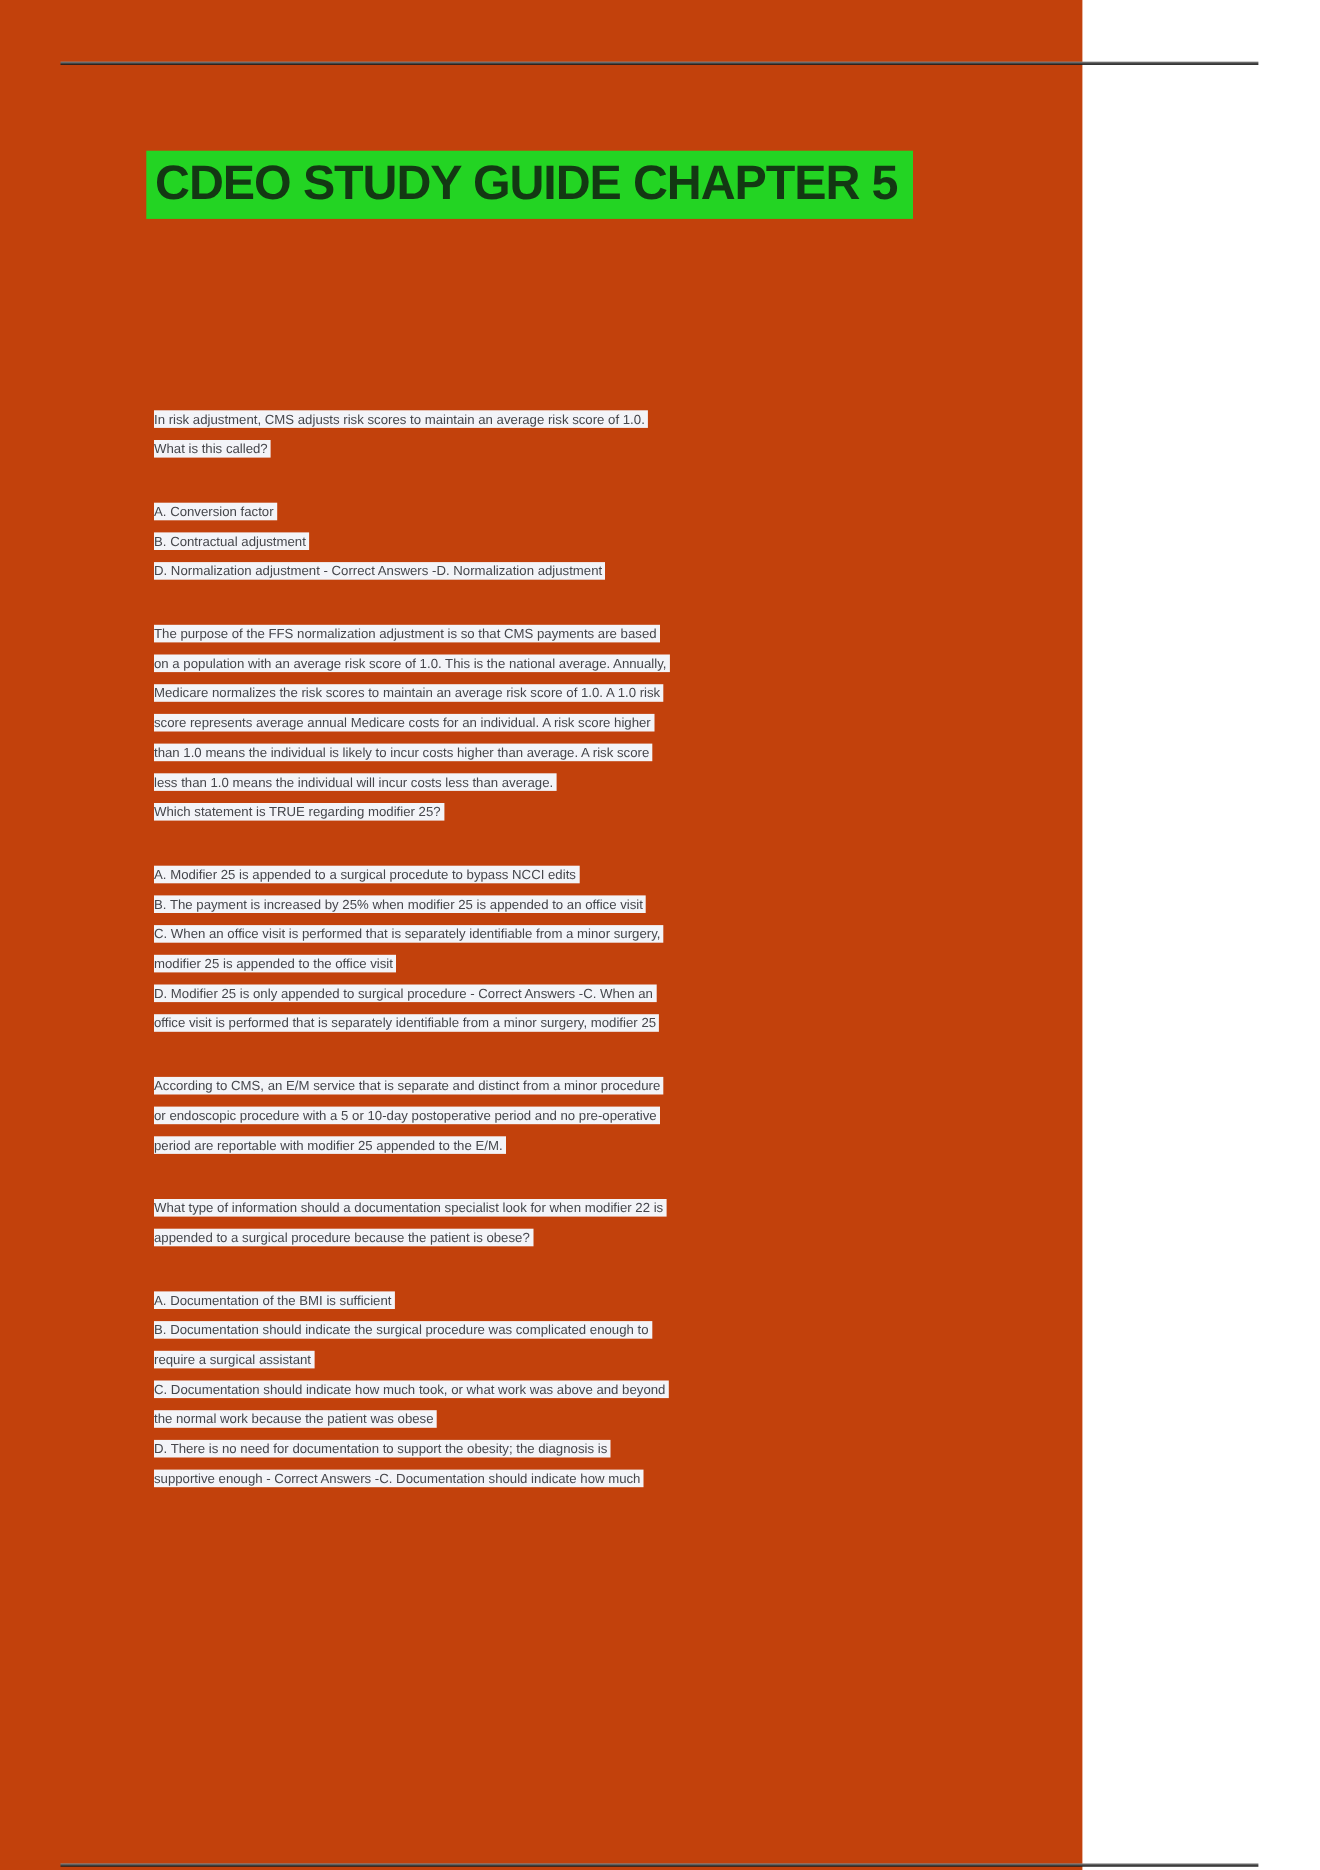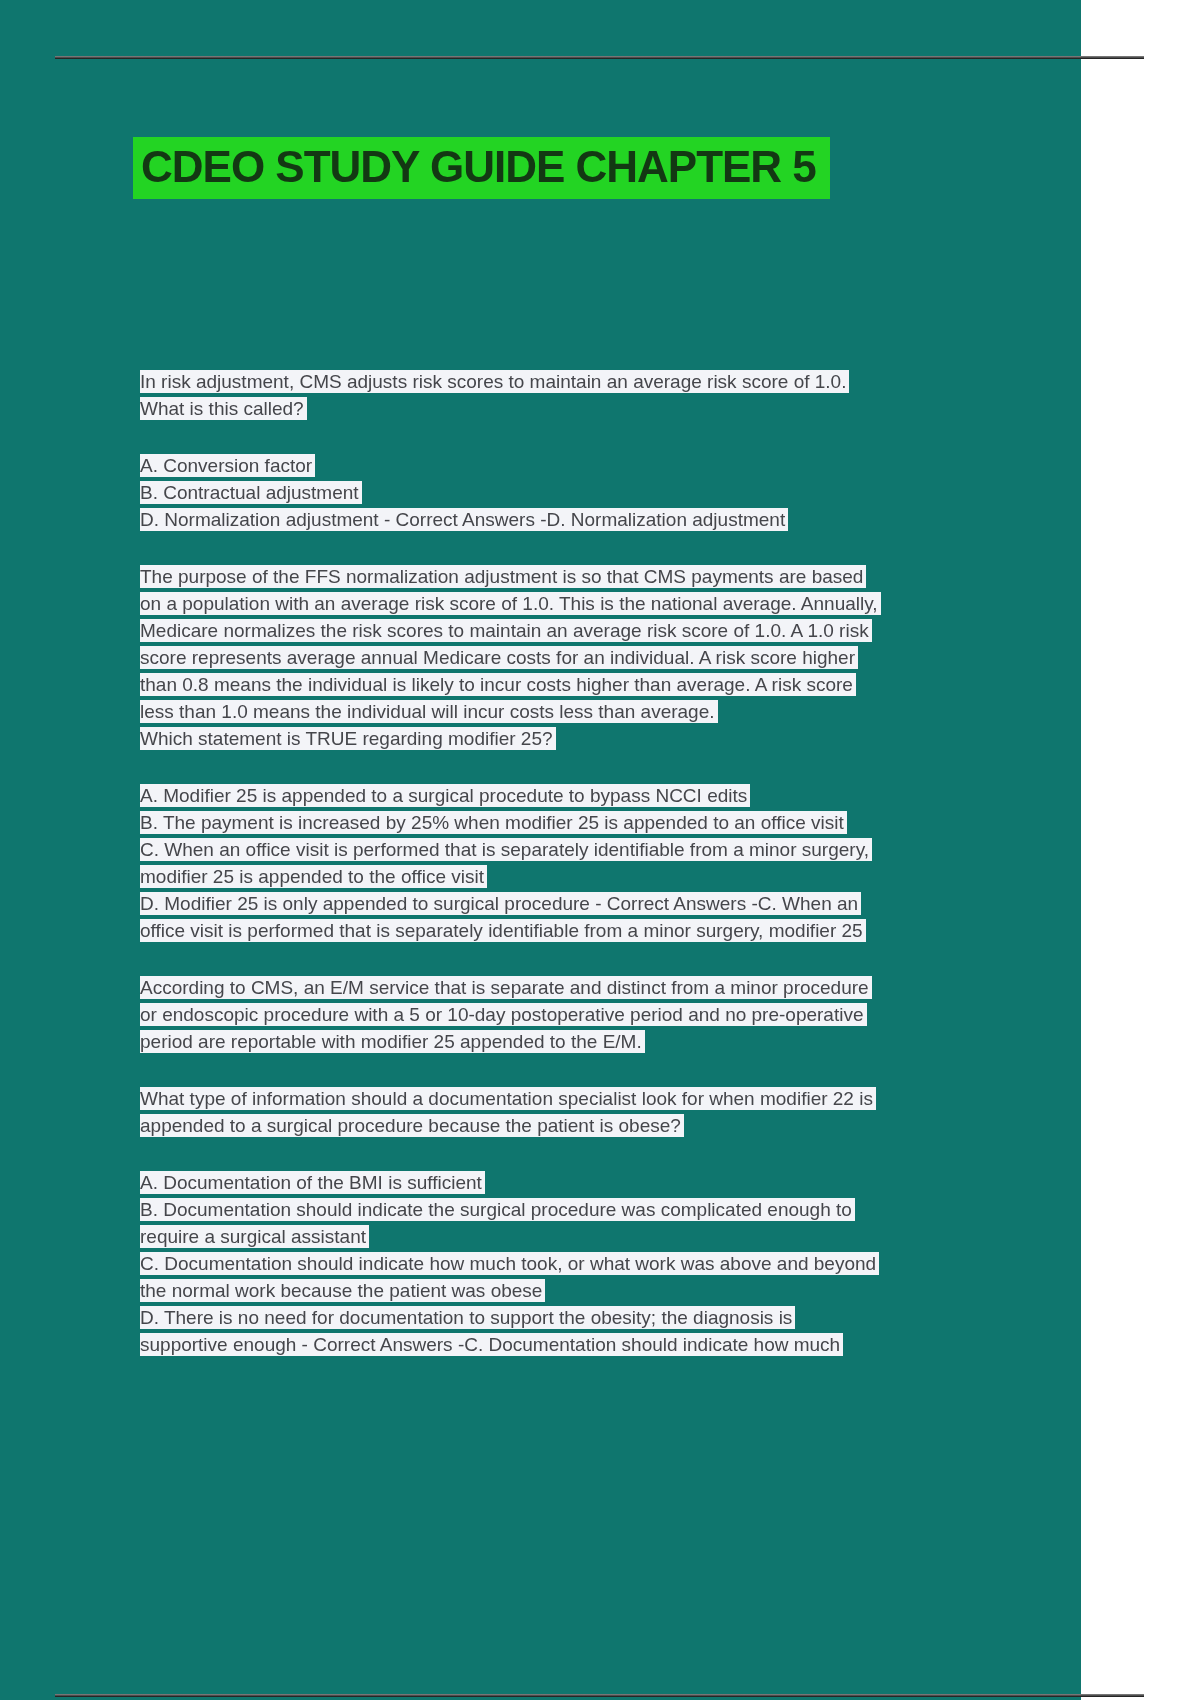--- a/index.html
+++ b/index.html
@@ -11,22 +11,22 @@
   }
   html,body{
     margin:0;padding:0;
     width:1200px;height:1700px;
     background:#ffffff;
     overflow:hidden;
     font-family:"Liberation Sans", sans-serif;
   }
   .page{
     position:relative;
-    width:1081px;height:1700px;
-    background:#0f766e;
+    width:984px;height:1700px;
+    background:#c2410c;
   }
   .rule{
     position:absolute;
     left:55px;
     width:1089px;
     height:3px;
     background:linear-gradient(#8a8a8a, #111111);
   }
   .rule.top{ top:56px; }
   .rule.bottom{ top:1694px; }
@@ -43,21 +43,21 @@
     line-height:1.0;
     letter-spacing:-1px;
     padding:8px 14px 10px 8px;
     white-space:nowrap;
   }
   .doc-body{
     position:absolute;
     left:140px;
     top:368px;
     width:960px;
-    font-size:19px;
+    font-size:12px;
     line-height:27px;
     color:var(--text);
   }
   .para{ margin:0 0 30px 0; }
   .para:last-child{ margin-bottom:0;margin-top:20px; }
   .line{ white-space:nowrap; }
   .line .hl{
     background:var(--line-hl);
     padding:1px 3px 1px 0;
   }
@@ -78,21 +78,21 @@
       <div class="para">
         <div class="line"><span class="hl">A. Conversion factor</span></div>
         <div class="line"><span class="hl">B. Contractual adjustment</span></div>
         <div class="line"><span class="hl">D. Normalization adjustment - Correct Answers -D. Normalization adjustment</span></div>
       </div>
       <div class="para">
         <div class="line"><span class="hl">The purpose of the FFS normalization adjustment is so that CMS payments are based</span></div>
         <div class="line"><span class="hl">on a population with an average risk score of 1.0. This is the national average. Annually,</span></div>
         <div class="line"><span class="hl">Medicare normalizes the risk scores to maintain an average risk score of 1.0. A 1.0 risk</span></div>
         <div class="line"><span class="hl">score represents average annual Medicare costs for an individual. A risk score higher</span></div>
-        <div class="line"><span class="hl">than 0.8 means the individual is likely to incur costs higher than average. A risk score</span></div>
+        <div class="line"><span class="hl">than 1.0 means the individual is likely to incur costs higher than average. A risk score</span></div>
         <div class="line"><span class="hl">less than 1.0 means the individual will incur costs less than average.</span></div>
         <div class="line"><span class="hl">Which statement is TRUE regarding modifier 25?</span></div>
       </div>
       <div class="para">
         <div class="line"><span class="hl">A. Modifier 25 is appended to a surgical procedute to bypass NCCI edits</span></div>
         <div class="line"><span class="hl">B. The payment is increased by 25% when modifier 25 is appended to an office visit</span></div>
         <div class="line"><span class="hl">C. When an office visit is performed that is separately identifiable from a minor surgery,</span></div>
         <div class="line"><span class="hl">modifier 25 is appended to the office visit</span></div>
         <div class="line"><span class="hl">D. Modifier 25 is only appended to surgical procedure - Correct Answers -C. When an</span></div>
         <div class="line"><span class="hl">office visit is performed that is separately identifiable from a minor surgery, modifier 25</span></div>

